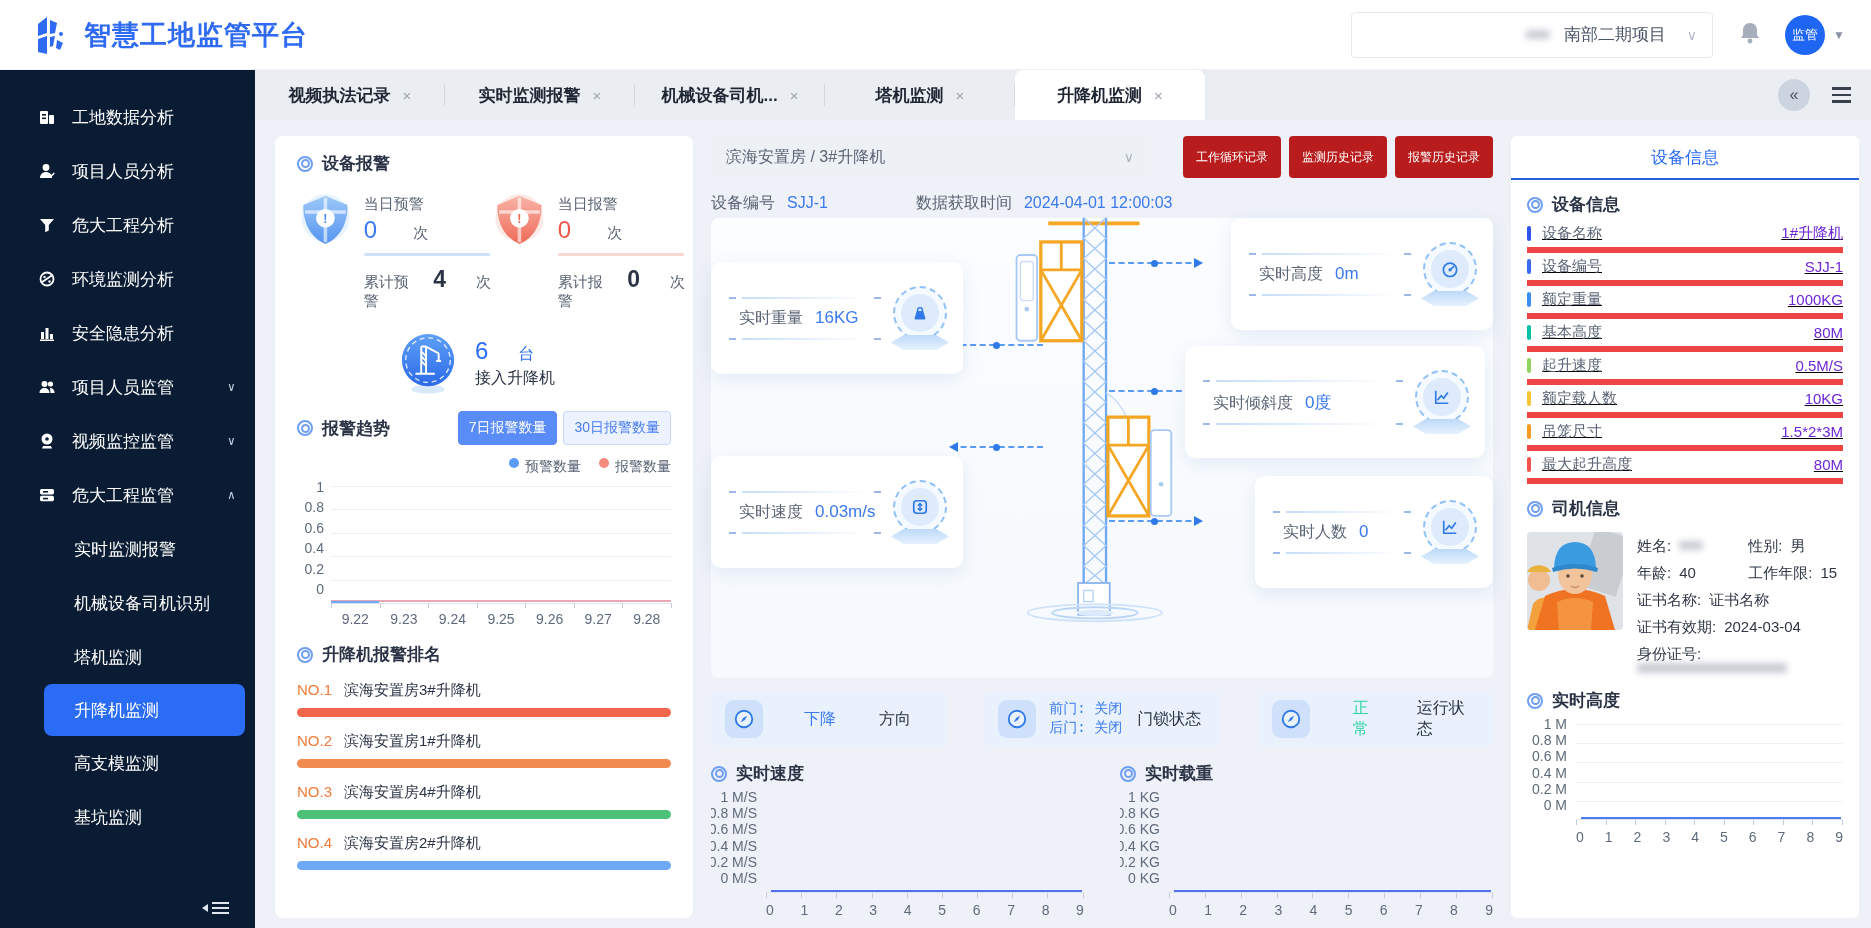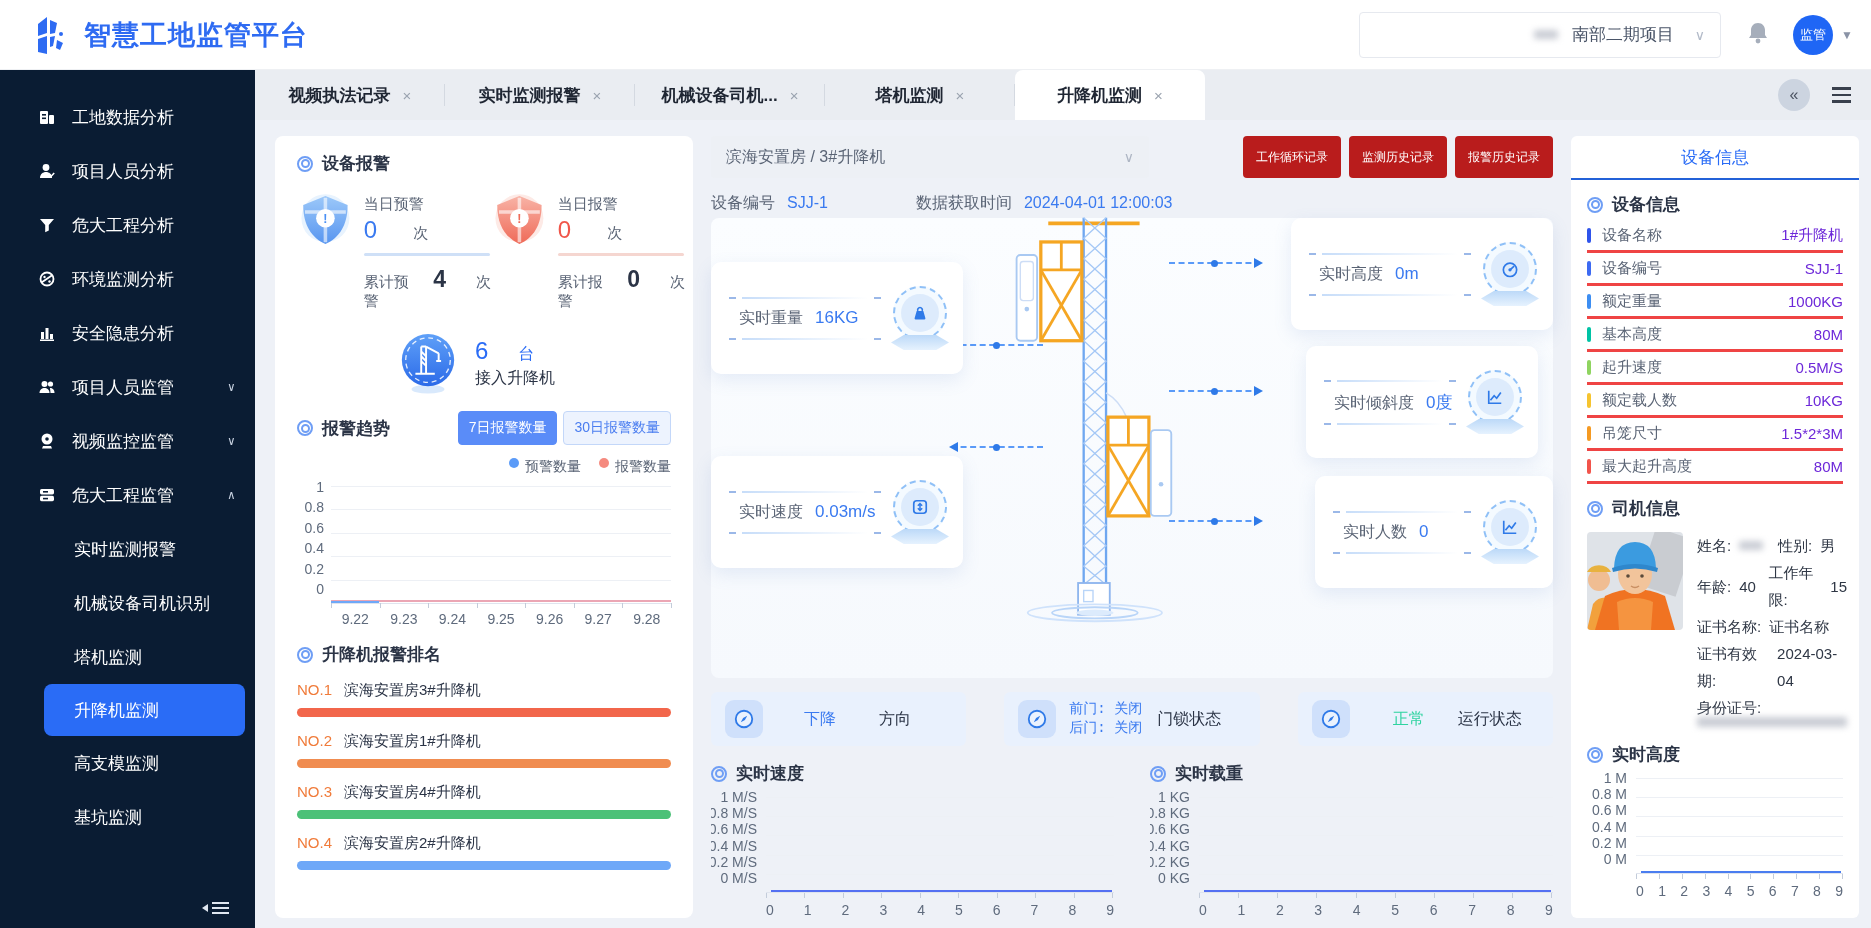--- a/index.html
+++ b/index.html
@@ -1,21 +1,21 @@
 <!DOCTYPE html>
 <html><head>
 <meta charset="utf-8">
 <style>
   * { margin:0; padding:0; box-sizing:border-box; }
   html,body { width:1871px; height:928px; overflow:hidden; background:#eef1f7;
     font-family:"Liberation Sans","DejaVu Sans",sans-serif; }
 
   
   .header { height:70px; background:#fff; display:flex; align-items:center;
-    padding:0 18px 0 30px; border-bottom:1px solid #eef0f3; }
+    padding:0 26px 0 30px; border-bottom:1px solid #eef0f3; }
   .logo { display:flex; align-items:center; gap:12px; }
   .logo-title { font-size:27px; font-weight:bold; color:#2e6bf2; letter-spacing:1px; }
   .hd-spacer { flex:1; }
   .proj-select { width:362px; height:46px; border:1px solid #e6e9ef; border-radius:4px;
     display:flex; align-items:center; justify-content:flex-end; gap:14px;
     padding-right:46px; position:relative; font-size:17px; color:#4a5568; }
   .proj-select .chev { position:absolute; right:15px; color:#b3bbc9; font-size:14px; }
   .blurbar { display:inline-block; height:9px; width:24px; background:#c9ccd4;
     border-radius:2px; filter:blur(3px); }
   .bell-wrap { margin-left:26px; }
@@ -172,27 +172,27 @@
   .w46 { width:46px; } .w40 { width:40px; }
   .plot2 { flex:1; height:96px; position:relative; border-bottom:1px solid #dfe4ee; margin-left:9px; }
   .flatline { position:absolute; bottom:0; left:5px; right:2px; height:2.5px; background:#5470f2; }
   .flatline.blue { background:#4a7df0; }
   .tickstrip { position:absolute; left:0; right:0; bottom:-6px; height:5px;
     background-image:repeating-linear-gradient(90deg,#c3ccda 0,#c3ccda 1px,transparent 1px,transparent 11.06%); }
   .xlabs2 { display:flex; justify-content:space-between; margin-top:9px;
     font-size:14px; color:#5f6b7d; }
 
   
-  .panel-right { width:288px; flex:none; background:#fff; border-radius:6px;
+  .panel-right { width:348px; flex:none; background:#fff; border-radius:6px;
     padding:0 16px; overflow:hidden; }
   .rp-header { height:44px; margin:0 -16px; display:flex; align-items:center;
     justify-content:center; font-size:17px; color:#2a6cf6; border-bottom:2px solid #2361d8; }
   .rp-sec { margin-top:13px; }
-  .info-row { display:flex; align-items:center; height:33px; border-bottom:3px solid #ef4444;
-    font-size:15px; }
+  .info-row { display:flex; align-items:center; height:33px; border-bottom:6px solid #ef4444;
+    font-size:15px;text-decoration:underline; }
   .info-bar { width:4px; height:15px; border-radius:2px; margin-right:11px; flex:none; }
   .info-label { color:#5a6475; }
   .info-value { margin-left:auto; color:#6d28d9; }
   .driver { display:flex; gap:14px; margin-top:12px; }
   .photo { width:96px; height:98px; border-radius:4px; overflow:hidden; flex:none; }
   .dfields { flex:1; font-size:15px; color:#2f3745; line-height:1.8; }
   .drow { display:flex; align-items:center; }
   .dcell { display:flex; align-items:center; gap:8px; }
   .dcell.l { width:54%; }
   .blurline { display:inline-block; width:150px; height:10px; background:#c9ccd4;
@@ -693,21 +693,21 @@
               <svg width="20" height="20" viewBox="0 0 24 24">
                       <circle cx="12" cy="13" r="8" stroke="#2f7ae8" stroke-width="2" fill="none"></circle>
                       <path d="M12 13 L17 8.5" stroke="#2f7ae8" stroke-width="2"></path>
                       <circle cx="12" cy="13" r="2" fill="#2f7ae8"></circle>
                     </svg>
             </div>
                 </div>
                 <div class="pedestal"></div>
               </div>
           </div>
-          <div class="m-card" style="top:128px;right:15px;width:232px">
+          <div class="m-card" style="top:128px;right:8px;width:300px">
             <div class="mc-text">
               <div class="deco">
                   <span class="dash"></span>
                   <span class="dline"></span>
                   <span class="dash"></span>
                 </div>
               <div class="mc-row">
                   <span class="mc-lab">实时倾斜度</span>
                   <span class="mc-val">0度</span>
                 </div>

